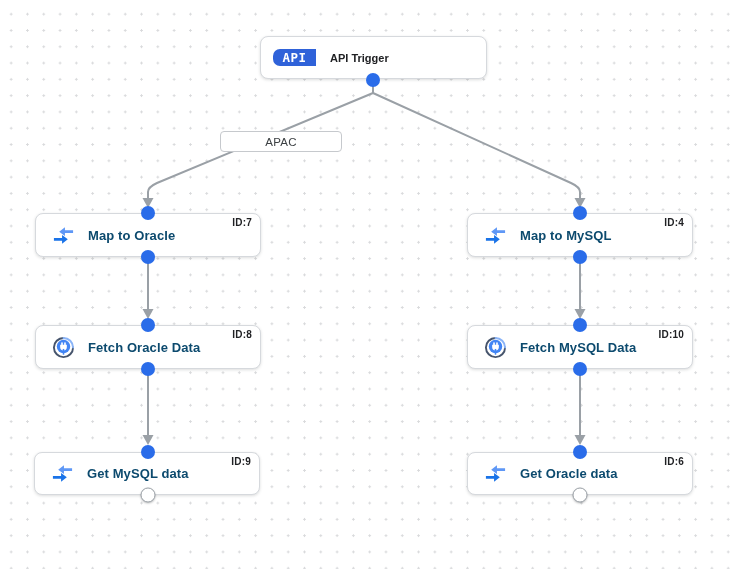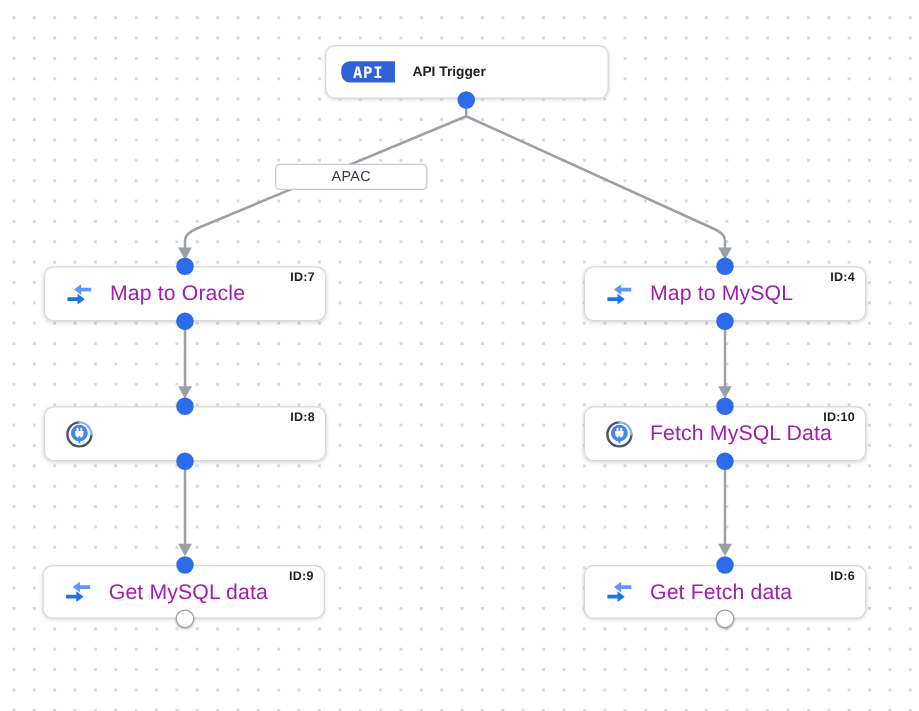--- a/index.html
+++ b/index.html
@@ -21,23 +21,23 @@
     border-radius:8px;
     box-shadow:0 1px 3px rgba(60,64,67,.18);
     display:flex;
     align-items:center;
     z-index:2;
     box-sizing:border-box;
     cursor:pointer;
   }
   .task-node{padding-left:16px;}
   .task-label{
-    font-size:17px;
-    font-weight:400;
-    color:#a21caf;
+    font-size:13px;
+    font-weight:700;
+    color:#0c4a6e;
     margin-left:13px;
     letter-spacing:.1px;
     white-space:nowrap;
   }
   .task-id{
     position:absolute;
     top:3px;right:8px;
     font-size:10px;
     color:#202124;
     letter-spacing:.2px;
@@ -143,20 +143,21 @@
       <svg width="23" height="23" viewBox="0 0 24 24">
         <path d="M12 2 A10 10 0 1 0 22 12" fill="none" stroke="#46546c" stroke-width="2" stroke-linecap="round"></path>
         <path d="M22 12 A10 10 0 0 0 12 2" fill="none" stroke="#8ab4f8" stroke-width="2" stroke-linecap="round"></path>
         <circle cx="12" cy="11" r="7" fill="#4285f4"></circle>
         <rect x="9.6" y="6.5" width="1.7" height="3.4" rx="0.8" fill="#fff"></rect>
         <rect x="12.7" y="6.5" width="1.7" height="3.4" rx="0.8" fill="#fff"></rect>
         <path d="M8.5 9.2 h7 v2.4 a3.5 3.5 0 0 1 -7 0 Z" fill="#fff"></path>
         <rect x="11.2" y="13.5" width="1.6" height="6" fill="#4285f4"></rect>
       </svg>
     </span>
+    <span class="task-label">Fetch Oracle Data</span>
     <span class="task-id">ID:8</span>
   </div>
 
   <div class="node task-node" style="left:34px;top:452px;width:226px;height:43px;">
     <span class="node-icon">
       <svg width="23" height="23" viewBox="0 0 24 24">
         <path d="M21 7.5 L12.5 7.5 L12.5 4.5 L6.5 9 L12.5 13.5 L12.5 10.5 L21 10.5 Z" fill="#5e97f6" transform="translate(1,-1)"></path>
         <path d="M3 16.5 L11.5 16.5 L11.5 19.5 L17.5 15 L11.5 10.5 L11.5 13.5 L3 13.5 Z" fill="#1a73e8" transform="translate(-1,1)"></path>
       </svg>
     </span>
@@ -191,21 +192,21 @@
     <span class="task-id">ID:10</span>
   </div>
 
   <div class="node task-node" style="left:467px;top:452px;width:226px;height:43px;">
     <span class="node-icon">
       <svg width="23" height="23" viewBox="0 0 24 24">
         <path d="M21 7.5 L12.5 7.5 L12.5 4.5 L6.5 9 L12.5 13.5 L12.5 10.5 L21 10.5 Z" fill="#5e97f6" transform="translate(1,-1)"></path>
         <path d="M3 16.5 L11.5 16.5 L11.5 19.5 L17.5 15 L11.5 10.5 L11.5 13.5 L3 13.5 Z" fill="#1a73e8" transform="translate(-1,1)"></path>
       </svg>
     </span>
-    <span class="task-label">Get Fetch data</span>
+    <span class="task-label">Get Oracle data</span>
     <span class="task-id">ID:6</span>
   </div>
 
   <div class="port" style="left:373px;top:80px;"></div>
 
   <div class="port" style="left:148px;top:213px;"></div>
   <div class="port" style="left:148px;top:257px;"></div>
   <div class="port" style="left:148px;top:325px;"></div>
   <div class="port" style="left:148px;top:369px;"></div>
   <div class="port" style="left:148px;top:452px;"></div>

